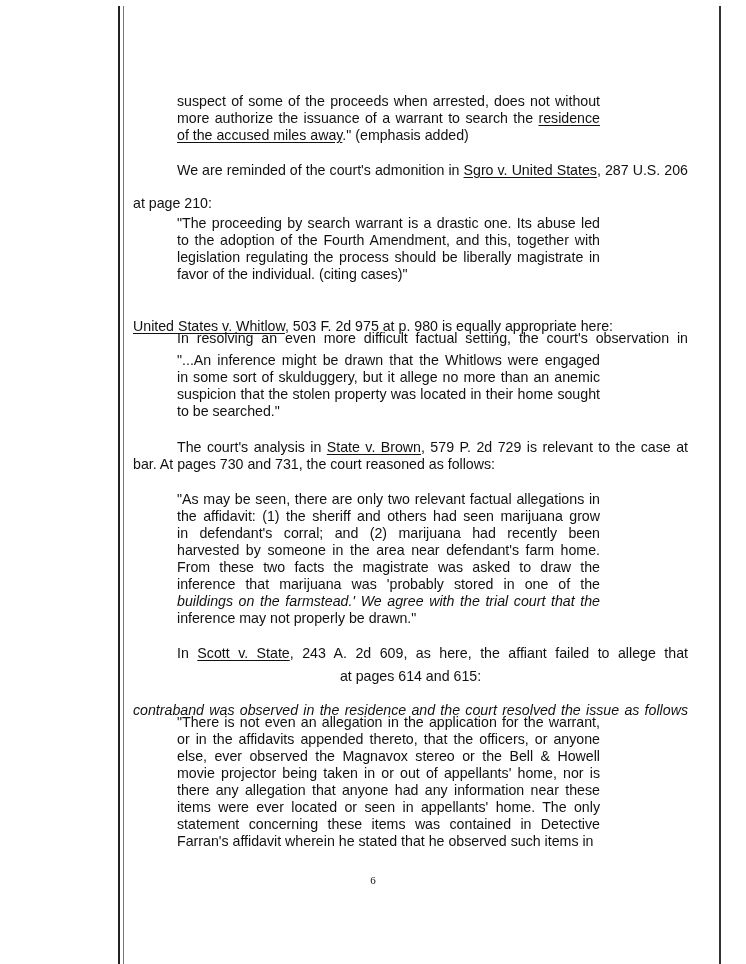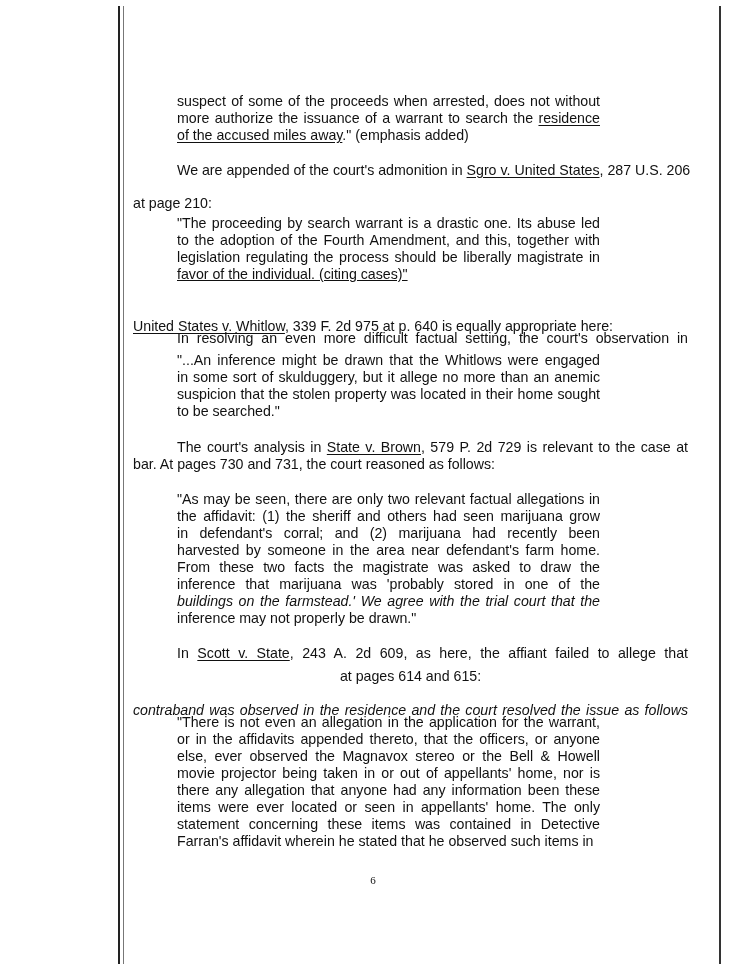--- a/index.html
+++ b/index.html
@@ -27,32 +27,32 @@
   <div class="vline l2"></div>
   <div class="vline r1"></div>
 
   <div id="text-layer">
       <div>
         <div class="line quote-line justify" style="top: 93px;"><span>suspect of some of the proceeds when arrested, does not without</span></div>
         <div class="line quote-line justify" style="top: 110px;"><span>more authorize the issuance of a warrant to search the </span><u>residence</u></div>
         <div class="line quote-line" style="top: 127px;"><u>of the accused miles away</u><span>."  (emphasis added)</span></div>
       </div>
       <div>
-        <div class="line body-line justify indent" style="top: 162px;"><span>We are appended of the court's admonition in </span><u>Sgro v. United States</u><span>, 287 U.S. 206</span></div>
+        <div class="line body-line justify indent" style="top: 162px;"><span>We are reminded of the court's admonition in </span><u>Sgro v. United States</u><span>, 287 U.S. 206</span></div>
         <div class="line body-line" style="top: 179px; margin-top: 16px;"><span>at page 210:</span></div>
       </div>
       <div>
         <div class="line quote-line justify" style="top: 215px;"><span>"The proceeding by search warrant is a drastic one.  Its abuse led</span></div>
         <div class="line quote-line justify" style="top: 232px;"><span>to the adoption of the Fourth Amendment, and this, together with</span></div>
         <div class="line quote-line justify" style="top: 249px;"><span>legislation regulating the process should be liberally magistrate in</span></div>
-        <div class="line quote-line" style="top: 266px; text-decoration: underline;"><span>favor of the individual.  (citing cases)"</span></div>
+        <div class="line quote-line" style="top: 266px;"><span>favor of the individual.  (citing cases)"</span></div>
       </div>
       <div>
         <div class="line body-line justify indent" style="top: 301px; margin-top: 29px;"><span>In resolving an even more difficult factual setting, the court's observation in</span></div>
-        <div class="line body-line" style="top: 318px;"><u>United States v. Whitlow</u><span>, 339 F. 2d 975 at p. 640 is equally appropriate here:</span></div>
+        <div class="line body-line" style="top: 318px;"><u>United States v. Whitlow</u><span>, 503 F. 2d 975 at p. 980 is equally appropriate here:</span></div>
       </div>
       <div>
         <div class="line quote-line justify" style="top: 352px;"><span>"...An inference might be drawn that the Whitlows were engaged</span></div>
         <div class="line quote-line justify" style="top: 369px;"><span>in some sort of skulduggery, but it allege no more than an anemic</span></div>
         <div class="line quote-line justify" style="top: 386px;"><span>suspicion that the stolen property was located in their home sought</span></div>
         <div class="line quote-line" style="top: 403px;"><span>to be searched."</span></div>
       </div>
       <div>
         <div class="line body-line justify indent" style="top: 439px;"><span>The court's analysis in </span><u>State v. Brown</u><span>, 579 P. 2d 729 is relevant to the case at</span></div>
         <div class="line body-line" style="top: 456px;"><span>bar.  At pages 730 and 731, the court reasoned as follows:</span></div>
@@ -70,21 +70,21 @@
       <div>
         <div class="line body-line justify indent" style="top: 645px;"><span>In </span><u>Scott v. State</u><span>, 243 A. 2d 609, as here, the affiant failed to allege that</span></div>
         <div class="line body-line justify" style="top: 702px; font-style: italic;"><span>contraband was observed in the residence and the court resolved the issue as follows</span></div>
         <div class="line body-line" style="top: 668px; text-align: center;"><span>at pages 614 and 615:</span></div>
       </div>
       <div>
         <div class="line quote-line justify" style="top: 714px;"><span>"There is not even an allegation in the application for the warrant,</span></div>
         <div class="line quote-line justify" style="top: 731px;"><span>or in the affidavits appended thereto, that the officers, or anyone</span></div>
         <div class="line quote-line justify" style="top: 748px;"><span>else, ever observed the Magnavox stereo or the Bell &amp; Howell</span></div>
         <div class="line quote-line justify" style="top: 765px;"><span>movie projector being taken in or out of appellants' home, nor is</span></div>
-        <div class="line quote-line justify" style="top: 782px;"><span>there any allegation that anyone had any information been these</span></div>
+        <div class="line quote-line justify" style="top: 782px;"><span>there any allegation that anyone had any information near these</span></div>
         <div class="line quote-line justify" style="top: 799px;"><span>items were ever located or seen in appellants' home.  The only</span></div>
         <div class="line quote-line justify" style="top: 816px;"><span>statement concerning these items was contained in Detective</span></div>
         <div class="line quote-line" style="top: 833px;"><span>Farran's affidavit wherein he stated that he observed such items in</span></div>
       </div>
     </div>
 
   <div class="pagenum">6</div>
 </div>
 
 </body></html>

